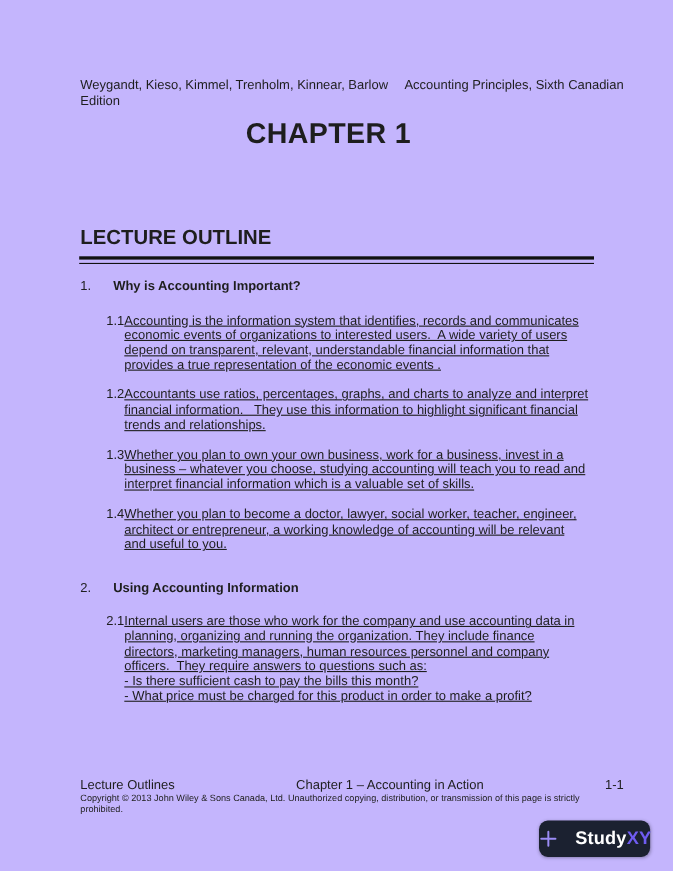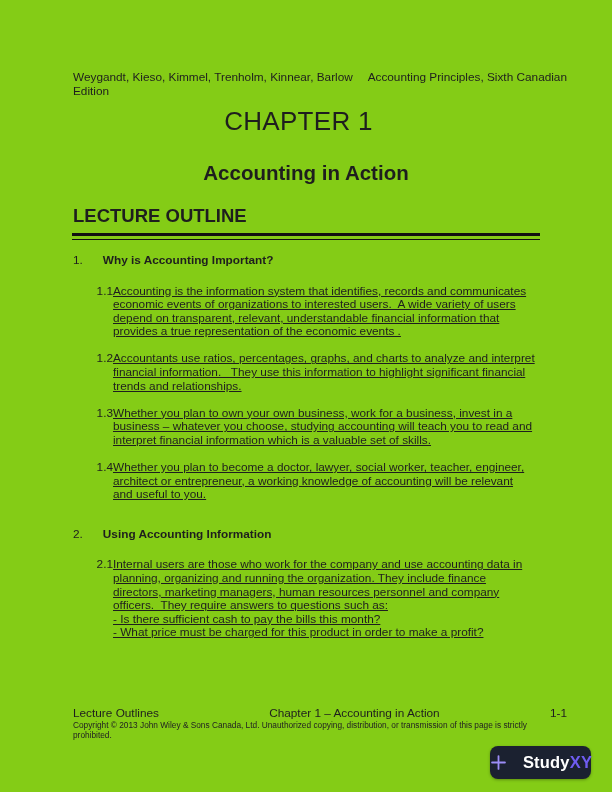--- a/index.html
+++ b/index.html
@@ -1,28 +1,28 @@
 <!DOCTYPE html>
 <html><head>
 <meta charset="utf-8">
 <style>
   * { margin:0; padding:0; box-sizing:border-box; }
   html,body { background:#ffffff; }
   body {
     width:612px; height:792px; position:relative; overflow:hidden;
     font-family:"Liberation Sans", sans-serif; color:#1e1e1e;
   }
-  .page { position:absolute; inset:0; background:#84cc16; }
+  .page { position:absolute; inset:0; background:#c4b5fd; }
 
   
   .header { position:absolute; top:71px; left:73px; right:45px; font-size:11.8px; line-height:13.5px; }
   .header-row { display:flex; justify-content:space-between; }
 
   
-  .title { position:absolute; top:106px; left:0; right:15px; text-align:center; font-size:26px; font-weight:normal; letter-spacing:0.3px; }
+  .title { position:absolute; top:106px; left:0; right:15px; text-align:center; font-size:26px; font-weight:bold; letter-spacing:0.3px; }
   .subtitle { position:absolute; top:161px; left:0; right:0; text-align:center; font-size:20.5px; font-weight:bold; }
   .lecture { position:absolute; top:205px; left:73px; font-size:18.5px; font-weight:bold; }
 
   
   .rule { position:absolute; top:233px; left:72px; width:468px; height:7px;
           border-top:3.5px solid #111; border-bottom:1.5px solid #111; }
 
   
   .outline { position:absolute; top:254px; left:73px; width:482px; font-size:11.8px; line-height:13.6px; }
   .sec-head { margin-bottom:17px; }
@@ -53,21 +53,20 @@
 
   <div class="header">
     <div class="header-row">
       <span>Weygandt, Kieso, Kimmel, Trenholm, Kinnear, Barlow</span>
       <span>Accounting Principles, Sixth Canadian</span>
     </div>
     <div>Edition</div>
   </div>
 
   <div class="title">CHAPTER 1</div>
-  <div class="subtitle">Accounting in Action</div>
   <div class="lecture">LECTURE OUTLINE</div>
   <div class="rule"></div>
 
   <div class="outline">
 
     <div class="sec-head">
       <span class="sec-num">1.</span><span class="sec-title">Why is Accounting Important?</span>
     </div>
 
     <div class="sub">

